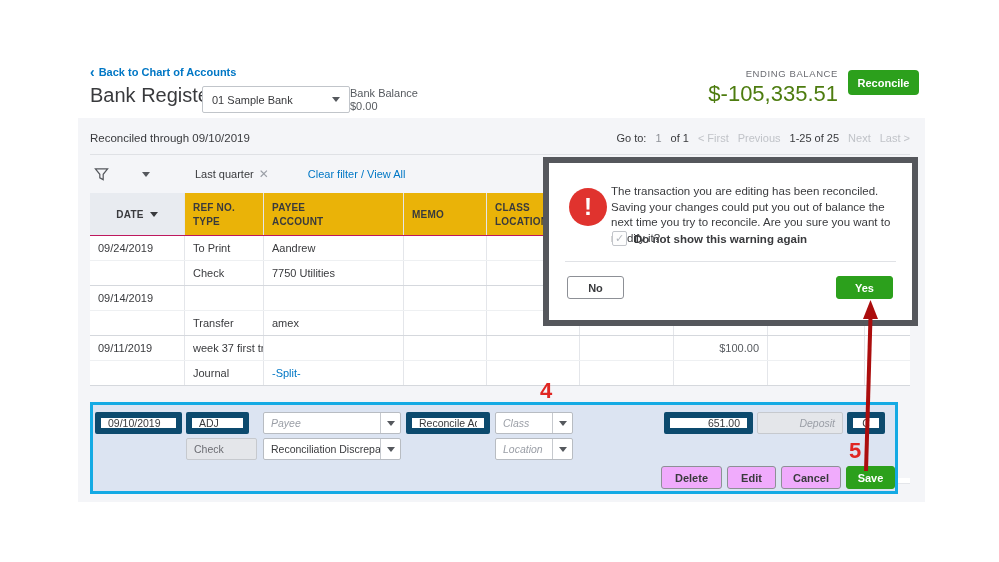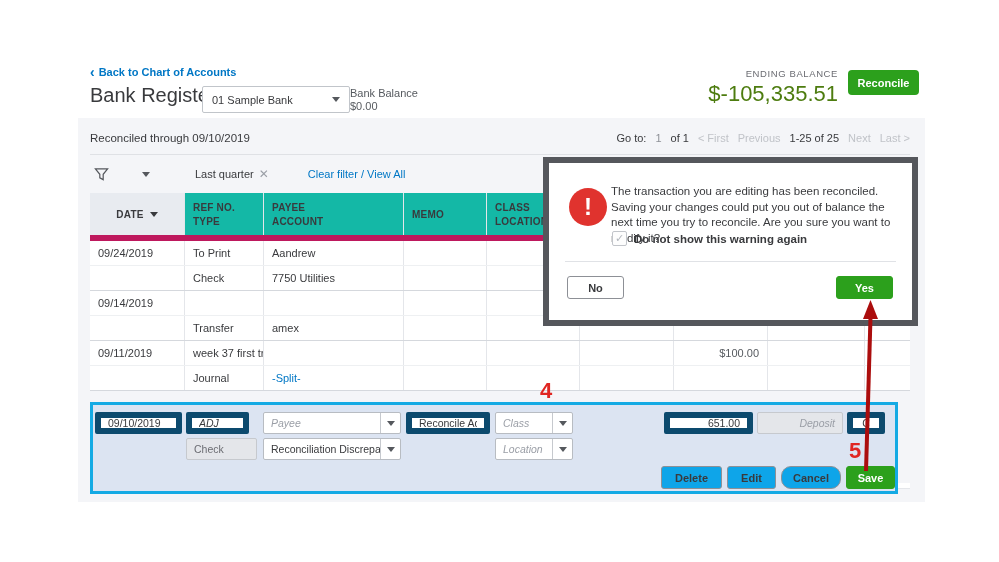--- a/index.html
+++ b/index.html
@@ -33,21 +33,21 @@
   #filter-caret { margin-left:6px; }
   #filter-chip { margin-left:18px; font-size:11px; display:flex; align-items:center; gap:5px; }
   #chip-close { color:#9a9ea6; font-size:12px; cursor:pointer; }
   #clear-filter { margin-left:12px; font-size:11px; color:#0077c5; text-decoration:none; }
 
   
   #table { position:absolute; left:12px; top:75px; width:820px; }
   .grid { display:grid; grid-template-columns:95px 79px 140px 83px 93px 94px 94px 97px 45px; }
   .cell { border-right:1px solid #e4e6ea; padding:0 8px; display:flex; align-items:center; font-size:11px; color:#393a3d; overflow:hidden; white-space:nowrap; }
   .cell:last-child { border-right:none; }
-  #thead { background:#14b8a6; border-bottom:6px solid #be185d; }
+  #thead { background:#eab308; border-bottom:1px solid #be185d; }
   #thead .cell { height:42px; align-items:flex-start; flex-direction:column; justify-content:center; gap:3px; font-size:10px; font-weight:bold; letter-spacing:.2px; }
   #thead .date-h { background:#e8ebf0; flex-direction:row; align-items:center; gap:6px; }
   #add-row { background:#f2f3f6; border-bottom:1px solid #d5d8dd; height:23px; display:flex; align-items:center; padding:0 8px; font-size:11px; color:#6b6c72; gap:7px; cursor:pointer; }
   .trow { background:#fff; border-bottom:1px solid #d5d8dd; }
   .subrow .cell { height:24px; }
   .subrow.l2 { border-top:1px solid #eef0f2; }
   .amount { justify-content:flex-end; color:#565a5f; }
   .link-split { color:#0077c5; cursor:pointer; }
   #tail-strip { background:#fff; height:6px; border-bottom:1px solid #e4e6ea; }
   #tail-strip .cell { height:6px; }
@@ -57,21 +57,21 @@
   .fld { position:absolute; height:22px; font-size:10.5px; font-family:inherit; color:#393a3d; }
   input.fld { background:#fff; border:6px solid #0c4a6e; border-radius:2px; padding:0 7px; }
   input.fld.num { text-align:right; }
   input.fld.center { text-align:center; padding:0 2px; }
   .fld.disabled { background:#e4e6ea; border:1px solid #c6c9ce; border-radius:2px; color:#6b6c72; display:flex; align-items:center; padding:0 7px; }
   .fld.disabled.ph { font-style:italic; color:#9a9ea6; justify-content:flex-end; }
   .dd { background:#fff; border:1px solid #b8bcc2; border-radius:2px; display:flex; align-items:stretch; cursor:pointer; }
   .dd .txt { flex:1; display:flex; align-items:center; padding:0 7px; overflow:hidden; white-space:nowrap; }
   .dd .txt.ph { font-style:italic; color:#9a9ea6; }
   .dd .cbtn { width:20px; border-left:1px solid #c6c9ce; display:flex; align-items:center; justify-content:center; }
-  .ebtn { position:absolute; top:61px; height:23px; border:1px solid #8d9096; border-radius:3px; background:#0ea5e9; font-size:11px; font-weight:bold; color:#393a3d; font-family:inherit; cursor:pointer; }
+  .ebtn { position:absolute; top:61px; height:23px; border:1px solid #8d9096; border-radius:3px; background:#f0abfc; font-size:11px; font-weight:bold; color:#393a3d; font-family:inherit; cursor:pointer; }
   #save-btn { background:#2ca01c; border-color:#2ca01c; color:#fff; }
 
   
   #modal { position:absolute; left:543px; top:157px; width:375px; height:169px; background:#fff; border:6px solid #55575c; z-index:5; }
   #modal-icon { position:absolute; left:20px; top:25px; width:38px; height:38px; border-radius:50%; background:#e0332e; color:#fff; font-size:24px; font-weight:bold; display:flex; align-items:center; justify-content:center; }
   #modal-msg { position:absolute; left:62px; top:21px; width:292px; font-size:11.5px; line-height:15.5px; color:#393a3d; }
   #modal-check { position:absolute; left:63px; top:68px; display:flex; align-items:center; gap:7px; }
   #modal-check .box { width:15px; height:15px; border:1px solid #c2c5ca; border-radius:2px; background:#fdfdfd; color:#b3b7bd; font-size:11px; display:flex; align-items:center; justify-content:center; cursor:pointer; }
   #modal-check .lab { font-size:11.5px; font-weight:bold; }
   #modal-divider { position:absolute; left:16px; right:16px; top:98px; border-top:1px solid #e0e2e6; }
@@ -250,21 +250,21 @@
           <div class="cell"></div>
           <div class="cell"></div>
           <div class="cell"></div>
           <div class="cell"></div>
       </div>
     </div>
   </div>
 
   <div id="edit-box">
     <input class="fld" style="left: 2px; top: 7px; width: 87px;" value="09/10/2019">
-    <input class="fld" style="left: 93px; top: 7px; width: 63px; font-style: italic;" value="ADJ">
+    <input class="fld" style="left: 93px; top: 7px; width: 63px;" value="ADJ">
     <div class="fld dd" style="left:170px; top:7px; width:138px;">
       <span class="txt ph">Payee</span>
       <span class="cbtn">
           <span class="caret"></span>
         </span>
     </div>
     <input class="fld" style="left: 313px; top: 7px; width: 84px;" value="Reconcile Adjustm">
     <div class="fld dd" style="left:402px; top:7px; width:78px;">
       <span class="txt ph">Class</span>
       <span class="cbtn">
@@ -284,21 +284,21 @@
     </div>
     <div class="fld dd" style="left:402px; top:33px; width:78px;">
       <span class="txt ph">Location</span>
       <span class="cbtn">
           <span class="caret"></span>
         </span>
     </div>
 
     <button class="ebtn" style="left:568px; width:61px;">Delete</button>
     <button class="ebtn" style="left:634px; width:49px;">Edit</button>
-    <button class="ebtn" style="left:688px; width:60px;border-radius:10px;">Cancel</button>
+    <button class="ebtn" style="left:688px; width:60px;">Cancel</button>
     <button class="ebtn" id="save-btn" style="left:753px; width:49px;">Save</button>
   </div>
 
   <div id="modal">
     <div id="modal-icon">!</div>
     <div id="modal-msg">The transaction you are editing has been reconciled. Saving your changes could put you out of balance the next time you try to reconcile. Are you sure you want to modify it?</div>
     <div id="modal-check">
       <span class="box">✓</span>
       <span class="lab">Do not show this warning again</span>
     </div>

